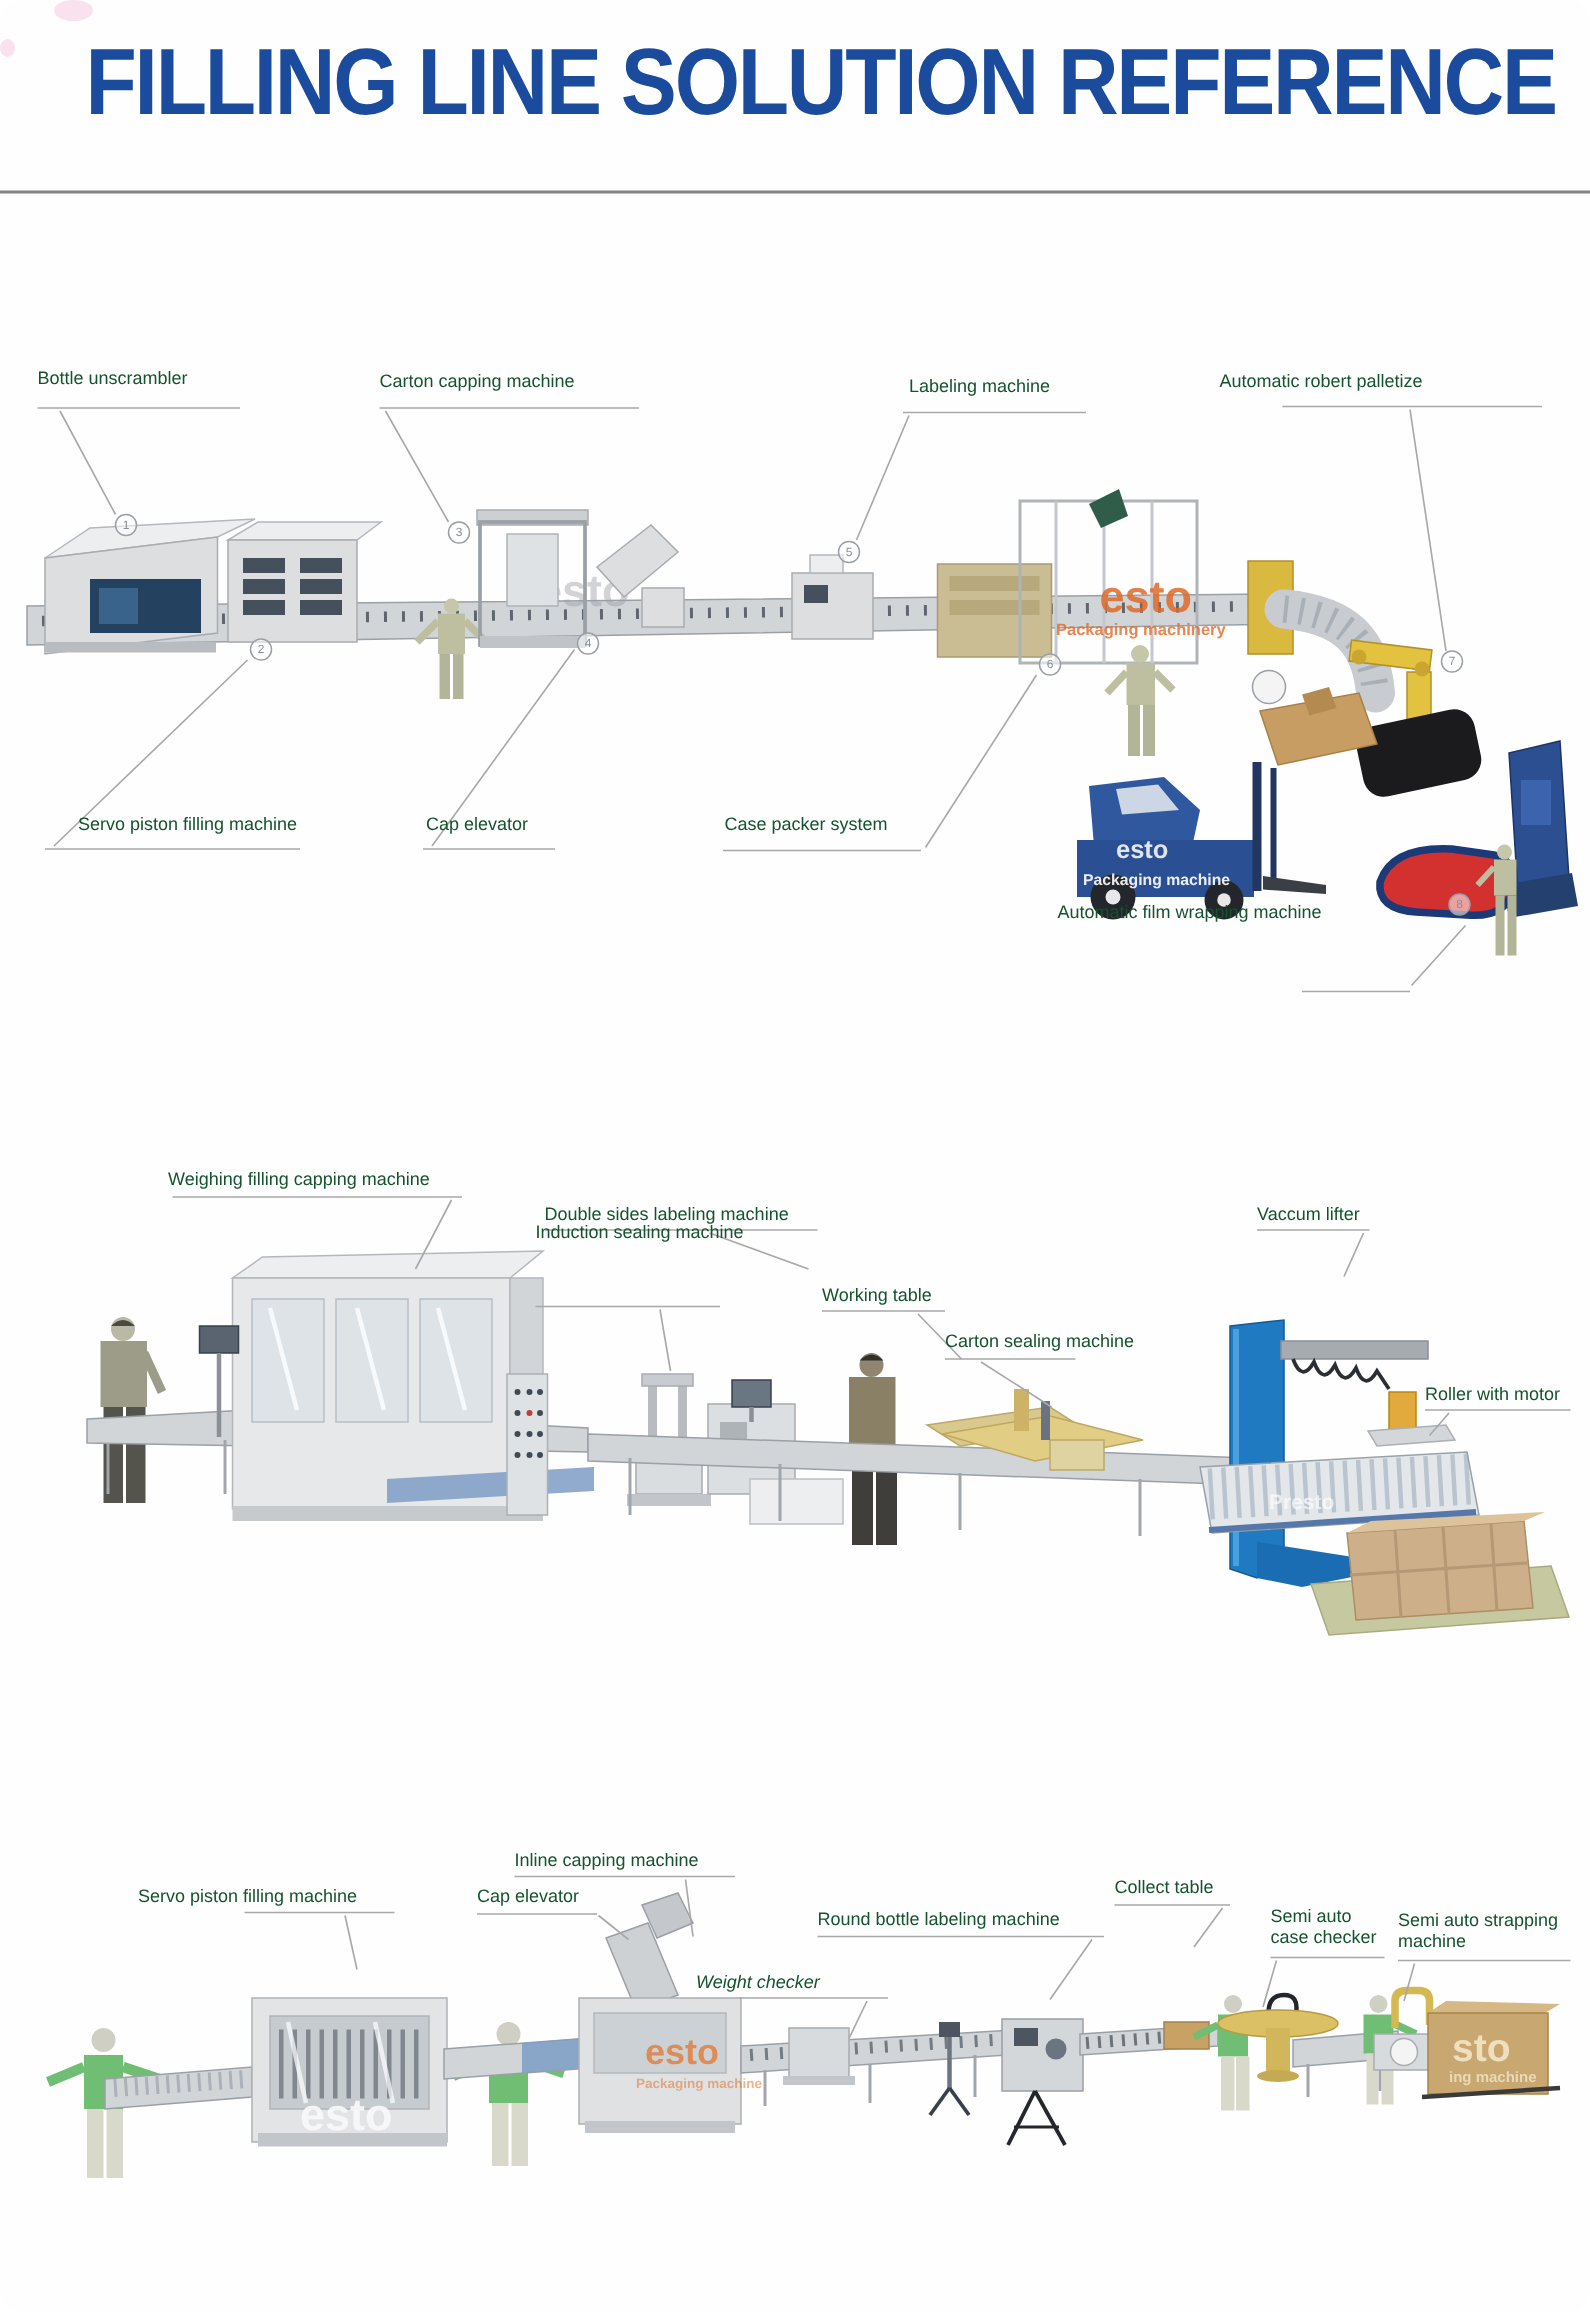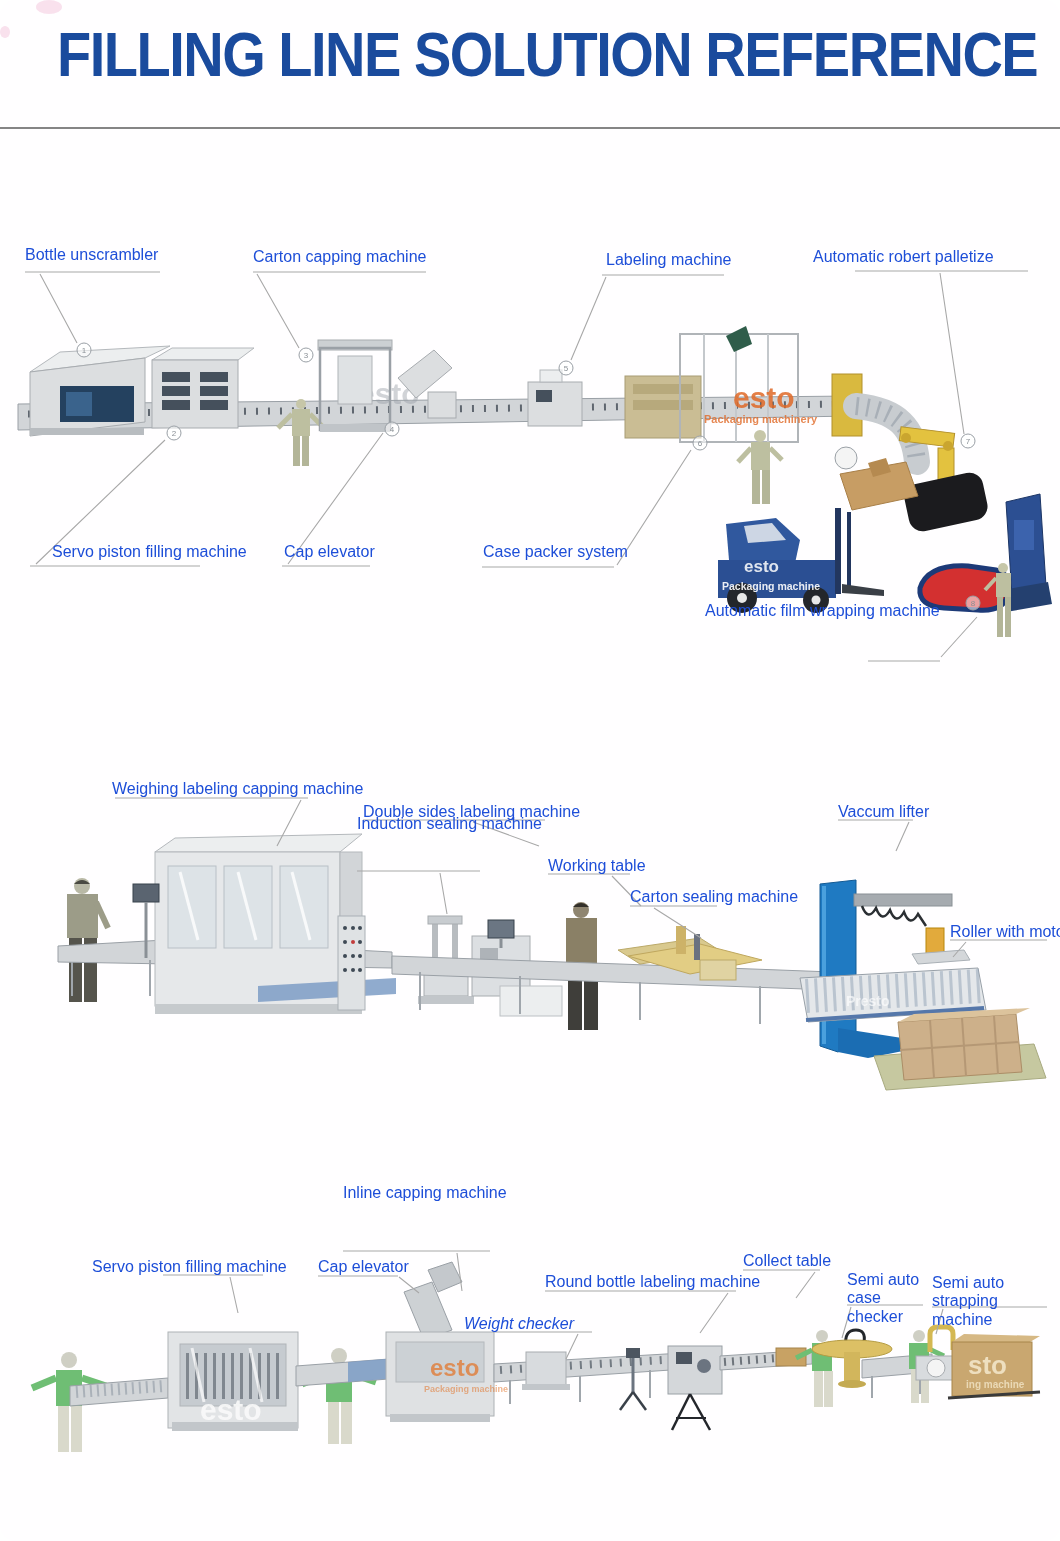--- a/index.html
+++ b/index.html
@@ -3,21 +3,21 @@
 <meta charset="utf-8">
 <style>
   html,body{margin:0;padding:0;background:#ffffff;}
   #stage{position:relative;width:1060px;height:1541px;background:#fffeff;overflow:hidden;
          font-family:"Liberation Sans",sans-serif;border-radius:15px;}
   #title{position:absolute;left:57px;top:18px;margin:0;font-size:56px;font-weight:bold;
          color:#1a4b9d;letter-spacing:-1.5px;white-space:nowrap;transform:scaleY(1.12);
          transform-origin:top left;}
   .divider{position:absolute;left:0;top:127px;width:1060px;height:2px;background:#858585;}
   .smudge{position:absolute;border-radius:50%;background:#f4c9de;opacity:.55;}
-  .lbl{position:absolute;font-size:16px;color:#1d4ed8;white-space:nowrap;z-index:3;line-height:1.15;}
+  .lbl{position:absolute;font-size:12px;color:#14532d;white-space:nowrap;z-index:3;line-height:1.15;}
   .lbl.wrap{white-space:normal;}
   .mk{position:absolute;width:13px;height:13px;border:1px solid #9aa0a6;border-radius:50%;
       color:#8a9096;font-size:8px;line-height:13px;text-align:center;
       transform:translate(-50%,-50%);z-index:2;background:rgba(255,255,255,.55);}
   svg#art{position:absolute;left:0;top:0;z-index:1;}
   svg text{font-family:"Liberation Sans",sans-serif;}
   .ld{stroke:#a8a8a8;stroke-width:1.1;fill:none;}
   .m{fill:#dcdee0;stroke:#a8acb0;stroke-width:1;}
   .mt{fill:#eceeef;stroke:#b4b8bc;stroke-width:1;}
   .dk{fill:#45505c;}
@@ -450,29 +450,29 @@
 
   <span class="mk" style="left:84px;top:350px;">1</span>
   <span class="mk" style="left:174px;top:433px;">2</span>
   <span class="mk" style="left:306px;top:355px;">3</span>
   <span class="mk" style="left:392px;top:429px;">4</span>
   <span class="mk" style="left:566px;top:368px;">5</span>
   <span class="mk" style="left:700px;top:443px;">6</span>
   <span class="mk" style="left:968px;top:441px;">7</span>
   <span class="mk" style="left:973px;top:603px;">8</span>
 
-  <div class="lbl" style="left:112px;top:780px;">Weighing labeling capping machine</div>
+  <div class="lbl" style="left:112px;top:780px;">Weighing filling capping machine</div>
   <div class="lbl" style="left:363px;top:803px;">Double sides labeling machine</div>
   <div class="lbl" style="left:357px;top:815px;">Induction sealing machine</div>
   <div class="lbl" style="left:548px;top:857px;">Working table</div>
   <div class="lbl" style="left:630px;top:888px;">Carton sealing machine</div>
   <div class="lbl" style="left:838px;top:803px;">Vaccum lifter</div>
   <div class="lbl" style="left:950px;top:923px;">Roller with motor</div>
 
-  <div class="lbl" style="left:343px;top:1184px;text-align:center;">Inline capping machine</div>
+  <div class="lbl" style="left:343px;top:1234px;text-align:center;">Inline capping machine</div>
   <div class="lbl" style="left:92px;top:1258px;">Servo piston filling machine</div>
   <div class="lbl" style="left:318px;top:1258px;">Cap elevator</div>
   <div class="lbl" style="left:545px;top:1273px;">Round bottle labeling machine</div>
   <div class="lbl" style="left:464px;top:1315px;font-style:italic;">Weight checker</div>
   <div class="lbl" style="left:743px;top:1252px;">Collect table</div>
   <div class="lbl wrap" style="left:847px;top:1271px;width:82px;">Semi auto case checker</div>
   <div class="lbl wrap" style="left:932px;top:1274px;width:122px;">Semi auto strapping machine</div>
 
 </div>
 

